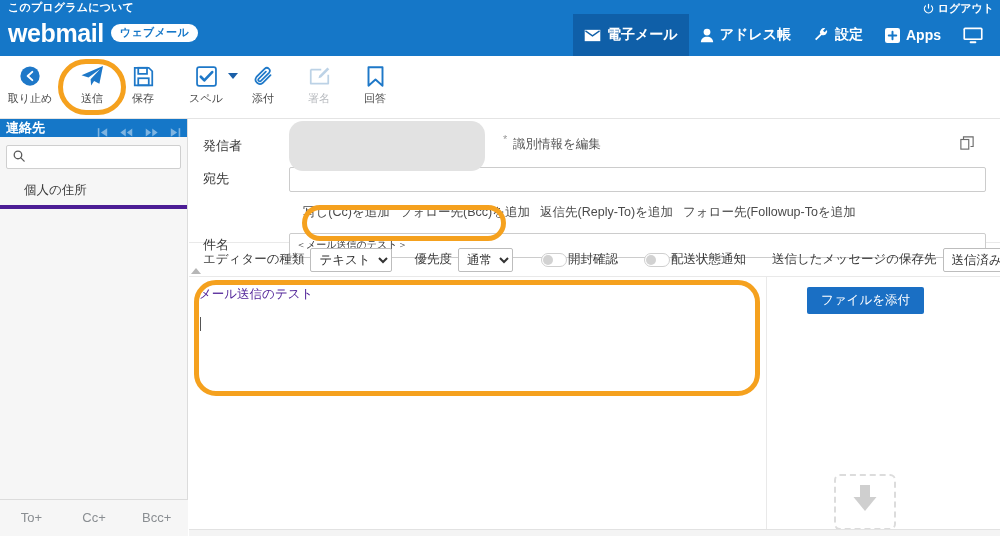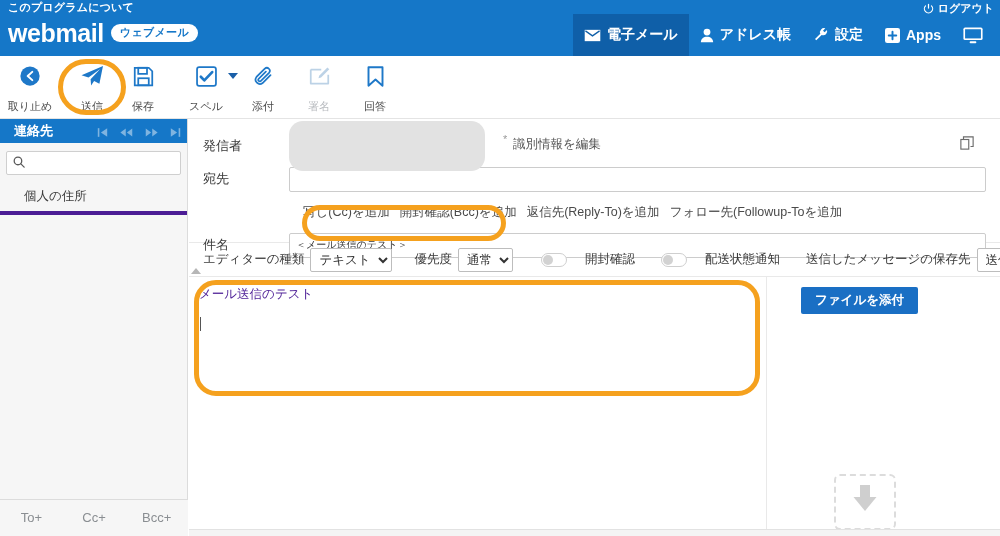--- a/index.html
+++ b/index.html
@@ -58,40 +58,40 @@
   .topnav-item svg { display: block; flex: none; }
 
   
   .toolbar {
     position: absolute; left: 0; top: 56px; width: 1000px; height: 63px;
     background: #ffffff; border-bottom: 1px solid #e4e4e4;
   }
   .tool {
     position: absolute; top: 8px;
     width: 56px; height: 48px;
-    display: flex; flex-direction: column; align-items: center; justify-content: space-between;
+    display: flex; flex-direction: column; align-items: center; justify-content: flex-start;
     gap: 4px;
   }
   .tool .ico { height: 24px; display: flex; align-items: center; justify-content: center; }
   .tool .lbl { font-size: 11px; color: #4a4a4a; line-height: 12px; white-space: nowrap; }
   .tool.disabled .lbl { color: #b9bcc0; }
   .tool .caret {
     position: absolute; right: -4px; top: 9px;
     width: 0; height: 0; border-left: 5px solid transparent;
     border-right: 5px solid transparent; border-top: 6px solid #1a5fa8;
   }
 
   
   .sidebar {
     position: absolute; left: 0; top: 119px; width: 188px; height: 417px;
     background: #f6f6f6; border-right: 1px solid #dcdcdc;
   }
   .sb-header {
-    position: relative; height: 24px; background: #1577c8;
-    display: flex; align-items: center; padding: 0 14px;
+    position: relative; height: 18px; background: #1577c8;
+    display: flex; align-items: center; padding: 0 6px;
   }
   .sb-title { font-size: 13px; font-weight: bold; color: #ffffff; }
   .sb-pager { position: absolute; right: 6px; top: 0; height: 26px; display: flex; align-items: center; gap: 12px; }
   .sb-pager svg { display: block; opacity: .45; }
   .sb-search {
     margin: 8px 6px 0; height: 24px; background: #ffffff;
     border: 1px solid #cfcfcf; border-radius: 2px;
     display: flex; align-items: center; padding: 0 6px; gap: 5px;
   }
   .sb-search input {
@@ -160,21 +160,21 @@
     padding: 0 4px;
   }
   .toggle {
     width: 26px; height: 14px; border-radius: 7px;
     background: #ffffff; border: 1px solid #cfcfcf; position: relative; flex: none;
   }
   .toggle::after {
     content: ""; position: absolute; left: 1px; top: 1px;
     width: 10px; height: 10px; border-radius: 50%; background: #d2d2d2;
   }
-  .opt-group { display: flex; align-items: center; gap: 18px; }
+  .opt-group { display: flex; align-items: center; gap: 1px; }
 
   .collapse-tri {
     position: absolute; left: 2px; top: 25px;
     width: 0; height: 0; border-left: 5px solid transparent;
     border-right: 5px solid transparent; border-bottom: 6px solid #b6b6b6;
   }
 
   
   .body-area {
     position: relative; display: flex; height: 259px;
@@ -183,23 +183,23 @@
   .body-text {
     position: absolute; left: 10px; top: 8px; right: 10px;
     font-size: 12.5px; color: #4c1d95; line-height: 19px;
   }
   .caret-line {
     position: absolute; left: 11px; top: 40px; width: 1px; height: 14px;
     background: #555;
   }
   .body-right { flex: 1; position: relative; }
   .attach-btn {
-    position: absolute; left: 34px; top: 10px;
+    position: absolute; left: 40px; top: 10px;
     background: #1a6fc4; color: #ffffff; border: none; border-radius: 2px;
-    font-size: 12.5px; font-weight: bold; font-family: inherit;
+    font-size: 12.5px; font-weight: normal; font-family: inherit;
     padding: 6px 14px; line-height: 15px; cursor: pointer;
   }
   .dropzone {
     position: absolute; left: 67px; bottom: 6px;
     width: 62px; height: 56px;
     border: 2px dashed #dcdcdc; border-radius: 6px;
     display: flex; align-items: center; justify-content: center;
   }
   .bottom-strip {
     position: absolute; left: 0; bottom: 0; width: 811px; height: 7px;
@@ -438,21 +438,21 @@
 
       <div class="frow" style="height:32px">
         <span class="flabel">宛先</span>
         <input class="finput" type="text" value="" style="">
       </div>
 
       <div class="redact"></div>
 
       <div class="cc-links">
         <span>写し(Cc)を追加</span>
-        <span>開封確認(Bcc)を追加</span>
+        <span>フォロー先(Bcc)を追加</span>
         <span>返信先(Reply-To)を追加</span>
         <span>フォロー先(Followup-Toを追加</span>
       </div>
 
       <div class="frow subject-row" style="height:32px">
         <span class="flabel">件名</span>
         <input class="finput" type="text" value="＜メール送信のテスト＞" style="">
       </div>
     </div>
 

